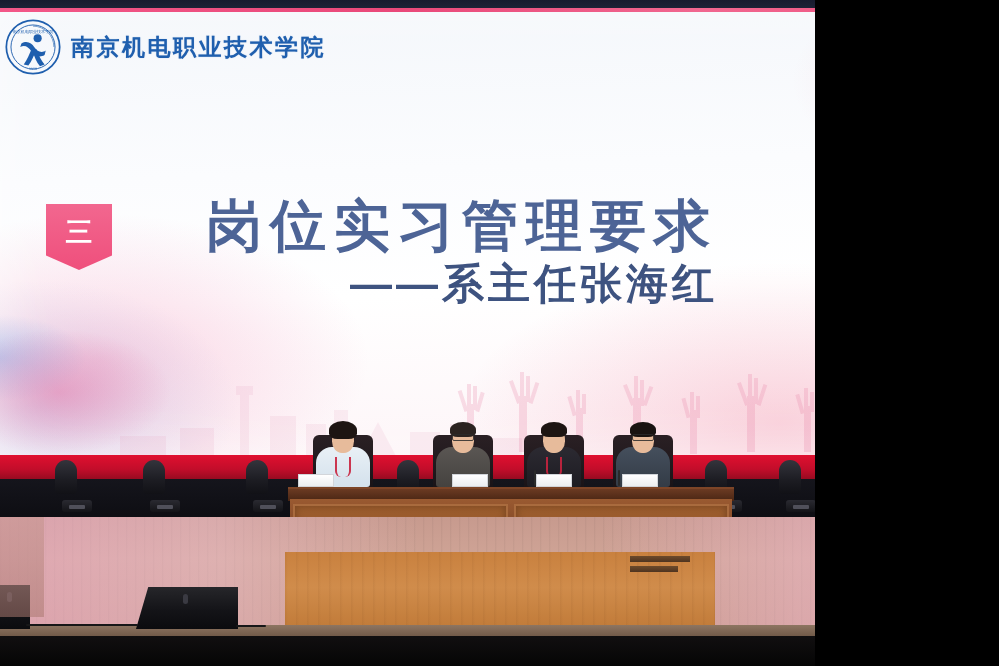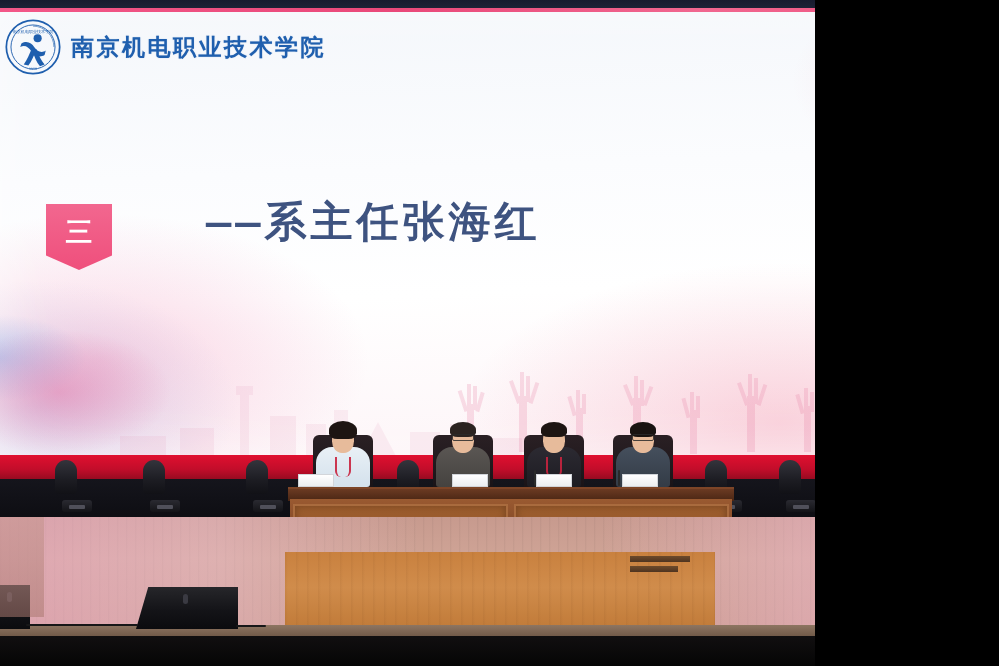--- a/index.html
+++ b/index.html
@@ -112,21 +112,21 @@
     font-size: 56px; font-weight: 700; color: #4d6496;
     letter-spacing: 8px; line-height: 1.06;
     font-family: "DejaVu Sans", "Liberation Sans", sans-serif;
     white-space: nowrap;
   }
   .slide-subtitle {
     margin-top: 6px;
     text-align: right;
     font-size: 42px; font-weight: 700; color: #3e5380;
     letter-spacing: 4px; line-height: 1.1;
-    font-family: Liberation Mono, monospace;
+    font-family: Liberation Sans, sans-serif;
     white-space: nowrap;
   }
 
   
   .red-band {
     position: absolute; left: 0; top: 455px; width: 999px; height: 26px;
     background: linear-gradient(180deg,#e01030 0%, #c20d2a 55%, #8f0a1f 100%);
   }
   .dark-backwall {
     position: absolute; left: 0; top: 479px; width: 999px; height: 40px;
@@ -399,20 +399,21 @@
       <div class="logo-text">
         <div class="logo-cn">南京机电职业技术学院</div>
       </div>
     </div>
 
     <div class="title-row">
       <div class="badge">
         <span class="badge-num">三</span>
       </div>
       <div class="title-texts">
+        <div class="slide-title">岗位实习管理要求</div>
         <div class="slide-subtitle">——系主任张海红</div>
       </div>
     </div>
 
     <div class="screen-bottomline"></div>
     <div class="screen-topline"></div>
   </div>
 
   <div class="screen-topdark"></div>
 

